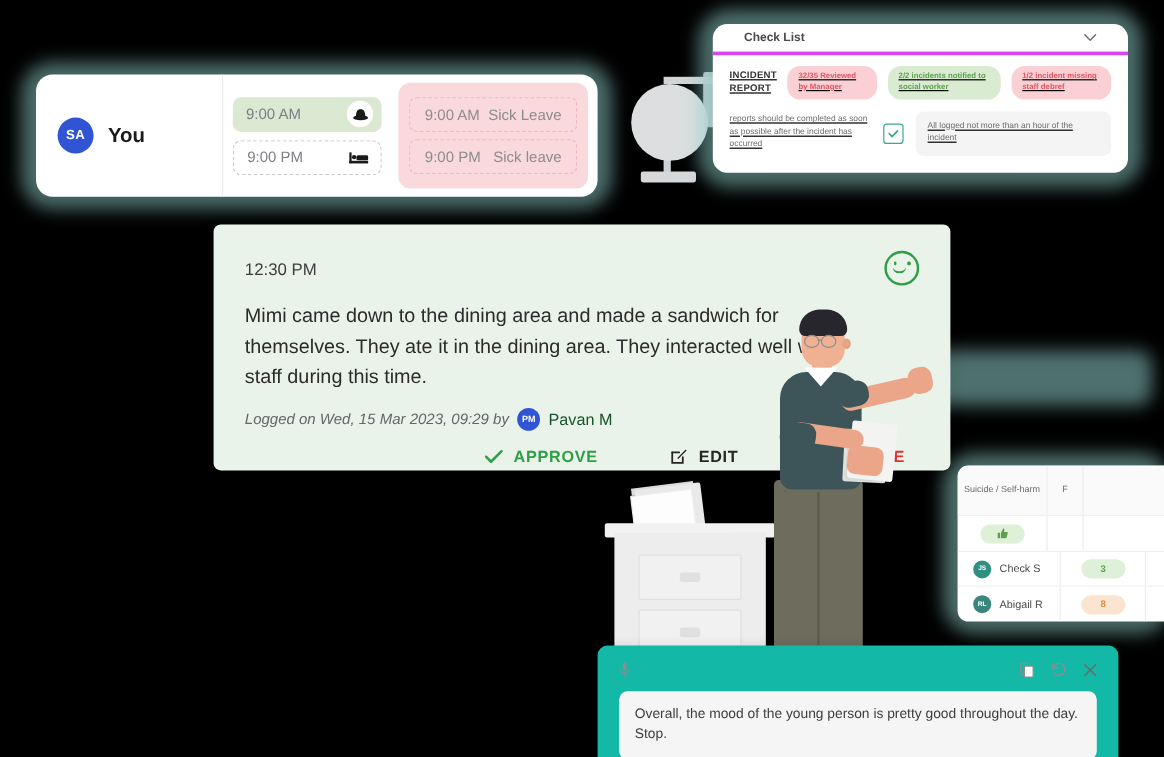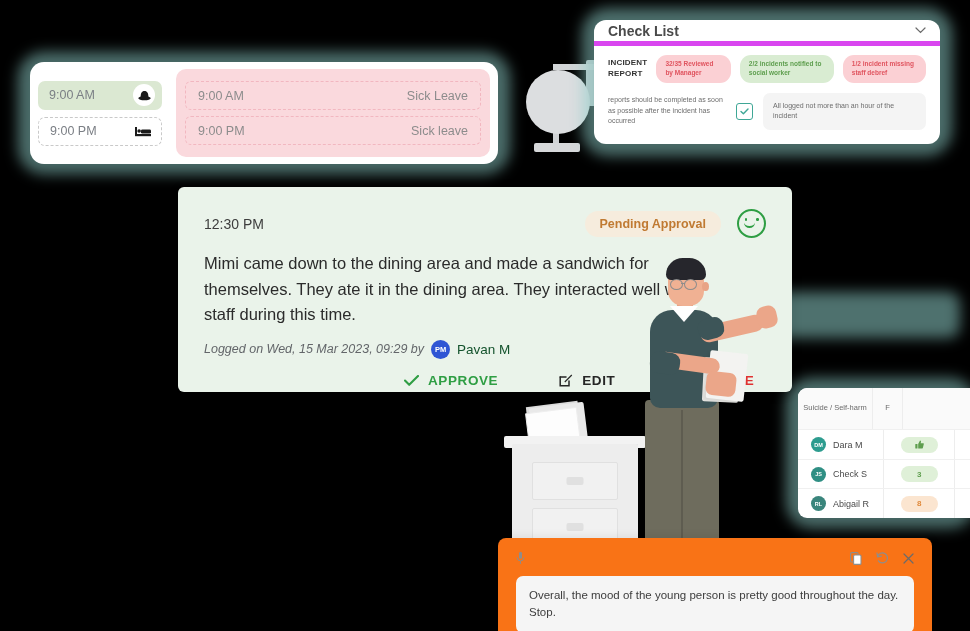--- a/index.html
+++ b/index.html
@@ -107,26 +107,26 @@
     width: 346px; height: 124px;
     background: #ffffff;
     border-radius: 12px;
     box-shadow: 0 2px 10px rgba(0,0,0,.07);
     overflow: hidden;
   }
   .cl-head {
     height: 26px;
     display: flex; align-items: center;
     justify-content: space-between;
-    padding: 0 14px;
-    border-bottom: 5px solid #d946ef;
-    font-size: 14px; font-weight: bold; color: #4a4a4a;
-    box-sizing: border-box;
-  }
-  .cl-body { padding: 9px 14px 0 14px; }
+    padding: 0 26px;
+    border-bottom: 3px solid #d946ef;
+    font-size: 10px; font-weight: bold; color: #4a4a4a;
+    box-sizing: border-box;
+  }
+  .cl-body { padding: 9px 14px 0 14px; text-decoration: underline; }
   .cl-row1 { display: flex; align-items: center; gap: 9px; }
   .cl-title {
     font-size: 8px; font-weight: bold; color: #333;
     line-height: 1.35; width: 54px; letter-spacing: .2px;
   }
   .badge {
     border-radius: 11px;
     padding: 5px 9px;
     font-size: 6.5px; font-weight: bold;
     line-height: 1.35;
@@ -281,21 +281,21 @@
     font-size: 8px; font-weight: bold;
     padding: 0 6px;
   }
   .risk-pill.green  { background: #dff0d8; color: #5e9e4e; }
   .risk-pill.orange { background: #fbe5d0; color: #e08a3c; }
 
   
   #transcribe-card {
     left: 498px; top: 538px;
     width: 434px; height: 93px;
-    background: #f97316;
+    background: #14b8a6;
     border-radius: 8px 8px 0 0;
     box-shadow: 0 -1px 10px rgba(0,0,0,.08);
     padding: 12px 18px 0 18px;
     box-sizing: border-box;
     overflow: hidden;
   }
   .tr-bar {
     display: flex; align-items: center;
     height: 16px;
   }
@@ -482,20 +482,24 @@
     </div>
   </div>
 
   <div class="glow" style="left:18px;top:52px;width:492px;height:122px;"></div>
   <div class="glow" style="left:582px;top:8px;width:370px;height:148px;"></div>
   <div class="glow" style="left:758px;top:292px;width:202px;height:46px;border-radius:12px;"></div>
   <div class="glow" style="left:786px;top:378px;width:190px;height:150px;"></div>
 
   <div class="abs" id="shift-card">
 
+    <div class="sc-person">
+      <div class="avatar-sa">SA</div>
+      <div class="sc-name">You</div>
+    </div>
 
     <div class="sc-times">
       <div class="time-pill green">
         <span>9:00 AM</span>
         <span class="pill-ico circle">
           <svg width="13" height="11" viewBox="0 0 13 11">
             <ellipse cx="6.5" cy="8.2" rx="6.2" ry="2.1" fill="#1a1a1a"></ellipse>
             <path d="M2.6 8 C2.6 3 3.6 1 6.5 1 C9.4 1 10.4 3 10.4 8 Z" fill="#1a1a1a"></path>
           </svg>
         </span>
@@ -550,21 +554,20 @@
         </div>
         <div class="cl-logged">All logged not more than an hour of the incident</div>
       </div>
     </div>
   </div>
 
   <div class="abs" id="note-card">
     <div class="nc-top">
       <div class="nc-time">12:30 PM</div>
       <div class="nc-right">
-        <div class="nc-status">Pending Approval</div>
         <div class="smiley">
             <i></i>
           </div>
       </div>
     </div>
     <div class="nc-text">Mimi came down to the dining area and made a sandwich for themselves. They ate it in the dining area. They interacted well with staff during this time.</div>
     <div class="nc-logged">
       <span>Logged on Wed, 15 Mar 2023, 09:29 by</span>
       <span class="avatar-pm">PM</span>
       <span class="nc-author">Pavan M</span>
@@ -624,24 +627,20 @@
     <div class="abs p-fingers"></div>
   </div>
 
   <div class="abs" id="table-card">
     <div class="tb-head">
       <div class="th col-risk">Suicide / Self-harm</div>
       <div class="th col-x">F</div>
     </div>
 
     <div class="tb-row">
-      <div class="td col-name">
-        <span class="avatar-yp" style="background:#2d9c8f;">DM</span>
-        <span class="yp-name">Dara M</span>
-      </div>
       <div class="td col-risk">
         <span class="risk-pill green">
           <svg width="9" height="9" viewBox="0 0 9 9">
             <rect x="0.3" y="4" width="2.2" height="4.6" rx=".5" fill="#5e9e4e"></rect>
             <path d="M3.2 8.6 L3.2 4 L5 0.4 C6 0.4 6.2 1.2 5.9 2.2 L5.6 3.3 L8.2 3.3 C8.8 3.3 9 3.9 8.7 4.5 L7.9 7.8 C7.7 8.4 7.3 8.6 6.8 8.6 Z" fill="#5e9e4e"></path>
           </svg>
         </span>
       </div>
       <div class="td col-x"></div>
     </div>

